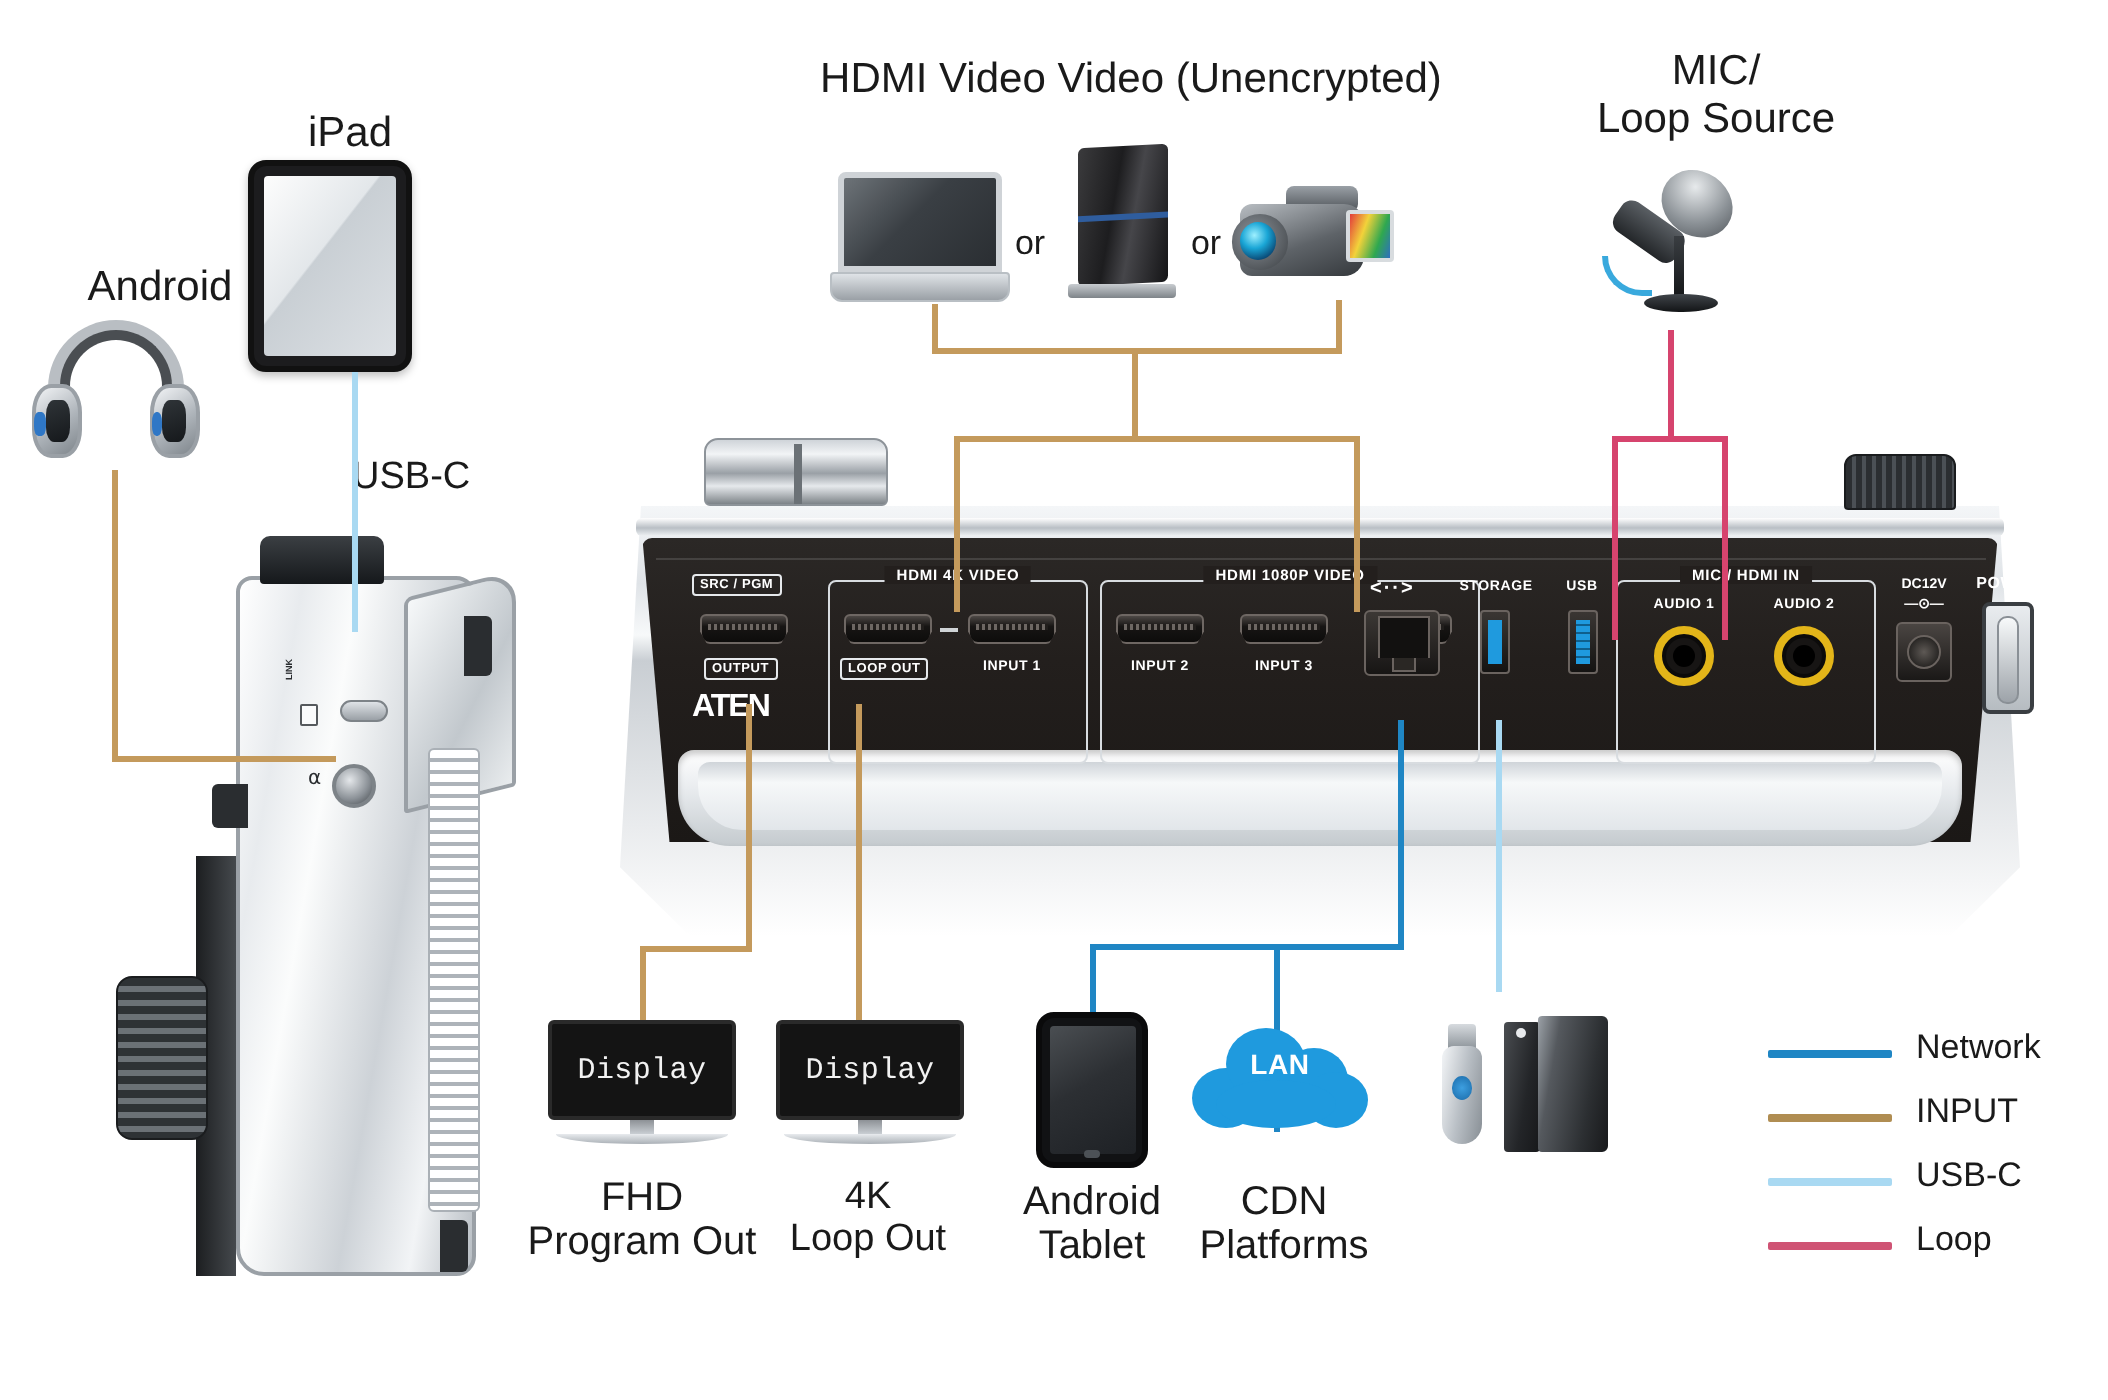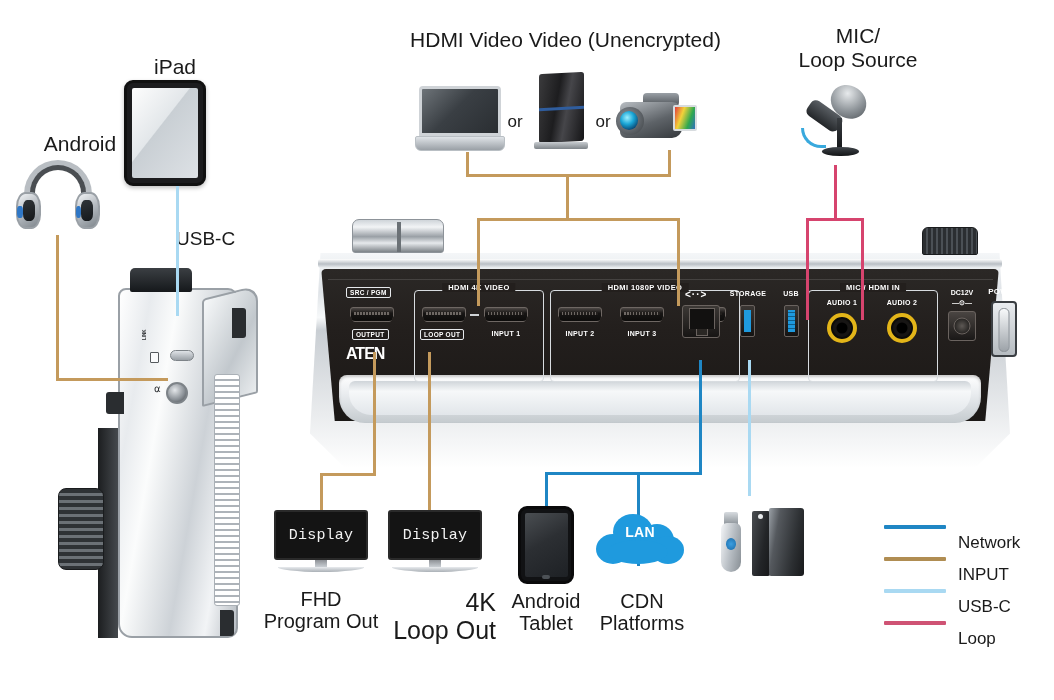--- a/index.html
+++ b/index.html
@@ -427,21 +427,21 @@
     background:#2a2d30; border-radius:0 3px 3px 0;
   }
 
   
   #legend{ position:absolute; left:884px; top:512px; width:170px; }
   #legend .row{ position:relative; height:32px; }
   #legend .swatch{
     position:absolute; left:0; top:13px; width:62px; height:4px; border-radius:1px;
   }
   #legend .ltxt{
-    position:absolute; left:74px; top:2px; font-size:17px; color:#1a1a1a;margin-top:19px;
+    position:absolute; left:74px; top:2px; font-size:17px; color:#1a1a1a;
   }
 </style>
 </head>
 <body>
 
 <div id="stage">
 
   <div class="lbl" style="left:378px; top:28px; width:375px; font-size:21px;">HDMI Video Video (Unencrypted)</div>
 
   <div class="lbl" style="left:760px; top:24px; width:196px; font-size:21px;">MIC/
@@ -619,21 +619,21 @@
   <div class="lbl" style="left:250px; top:588px; width:142px; font-size:20px;">FHD
 Program Out</div>
 
   <div class="tv" style="left:388px; top:510px; width:94px; height:70px;">
     <div class="screen">
       <span>Display</span>
     </div>
     <div class="neck"></div>
     <div class="foot"></div>
   </div>
-  <div class="lbl" style="left:372px; top:588px; width:124px; font-size:25px;text-align:right;">4K
+  <div class="lbl" style="left:372px; top:588px; width:124px; font-size:19px;">4K
 Loop Out</div>
 
   <div class="tablet android" style="left:518px; top:506px; width:56px; height:78px;">
     <div class="glass"></div>
     <div class="homebar"></div>
   </div>
   <div class="lbl" style="left:492px; top:590px; width:108px; font-size:20px;">Android
 Tablet</div>
 
   <div class="cloud" style="left:596px; top:510px; width:88px; height:54px;">

